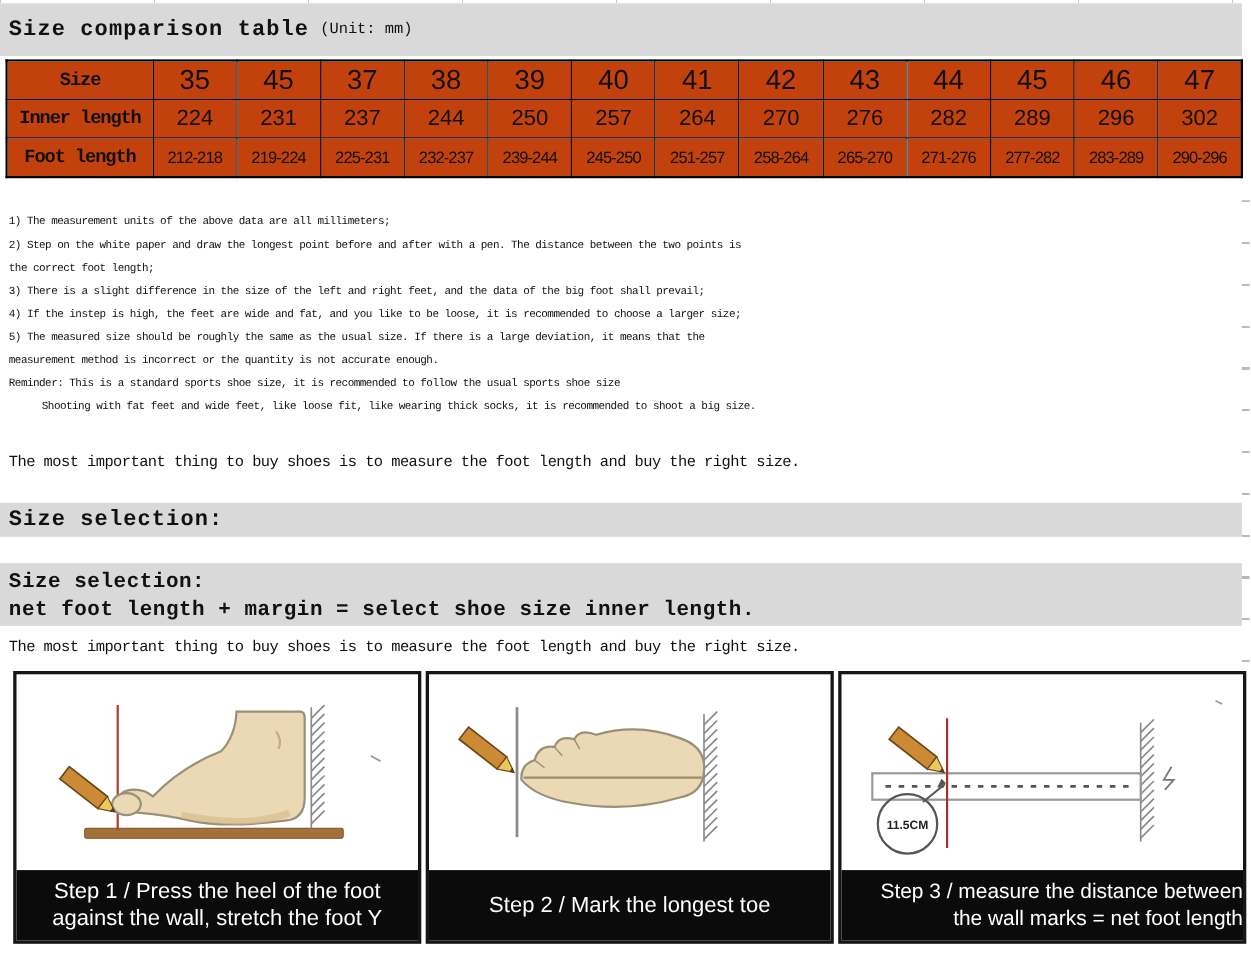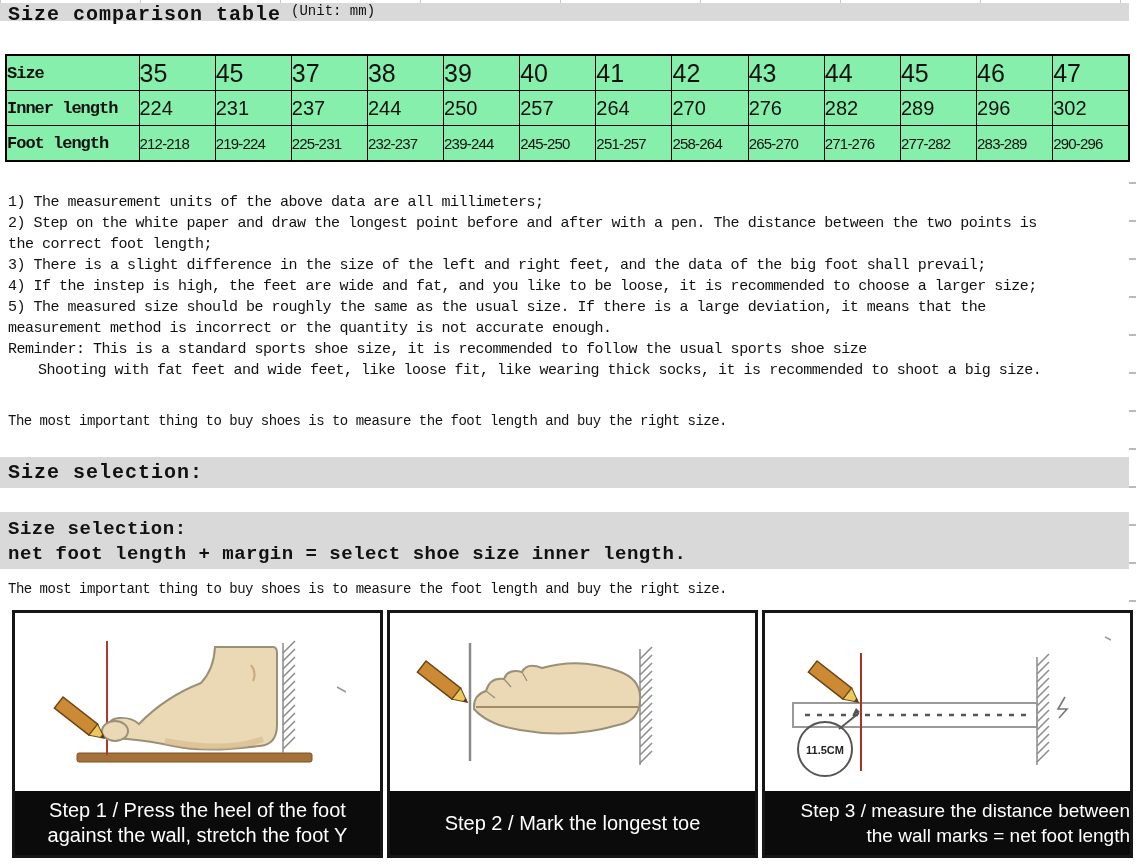--- a/index.html
+++ b/index.html
@@ -7,36 +7,36 @@
     width:1137px;height:867px;position:relative;overflow:hidden;
     background:#ffffff;color:#111;
     font-family:"Liberation Mono","DejaVu Sans Mono",monospace;
   }
   
   .top-ticks{position:absolute;top:0;left:0;width:1129px;height:3px;
     background:repeating-linear-gradient(to right,#c9c9c9 0 1px,transparent 1px 140px);}
   .right-dashes{position:absolute;top:182px;left:1129px;width:7px;height:430px;
     background:repeating-linear-gradient(to bottom,#b9b9b9 0 2px,transparent 2px 38px);}
 
-  .header-bar{position:absolute;top:3px;left:0;width:1129px;height:18px;background:#d9d9d9;
-    display:flex;padding-left:8px;box-sizing:border-box;}
+  .header-bar{position:absolute;top:3px;left:0;width:1129px;height:48px;background:#d9d9d9;
+    display:flex;align-items:center;padding-left:8px;box-sizing:border-box;}
   .header-title{font-size:20px;font-weight:bold;letter-spacing:1px;}
   .header-unit{font-size:14px;margin-left:10px;}
 
   table.size-table{position:absolute;top:54px;left:5px;width:1125px;
     border-collapse:collapse;table-layout:fixed;border:2px solid #000;}
-  .size-table td{border:1px solid #000;text-align:left;padding:0;height:34px;background:#86efac;overflow:hidden;}
+  .size-table td{border:1px solid #000;text-align:center;padding:0;height:34px;background:#c2410c;overflow:hidden;}
   .row-label{font-size:17px;font-weight:600;letter-spacing:-1px;}
   .num{font-family:"Liberation Sans","DejaVu Sans",sans-serif;font-weight:normal;}
   .size-cell{font-size:25px;}
   .inner-cell{font-size:20px;}
   .foot-cell{font-size:15px;letter-spacing:-0.8px;}
 
   .notes{position:absolute;top:192px;left:8px;}
-  .note-line{font-size:15px;line-height:21px;white-space:nowrap;letter-spacing:-0.5px;}
+  .note-line{font-size:10px;line-height:21px;white-space:nowrap;letter-spacing:-0.5px;}
   .note-indent{padding-left:30px;}
 
   .important-note{position:absolute;left:8px;font-size:14px;white-space:nowrap;letter-spacing:-0.5px;}
   .important-1{top:413px;}
   .important-2{top:581px;}
 
   .section-bar{position:absolute;top:457px;left:0;width:1129px;height:31px;background:#d9d9d9;
     display:flex;align-items:center;padding-left:8px;box-sizing:border-box;
     font-size:20px;font-weight:bold;letter-spacing:1px;}
 

